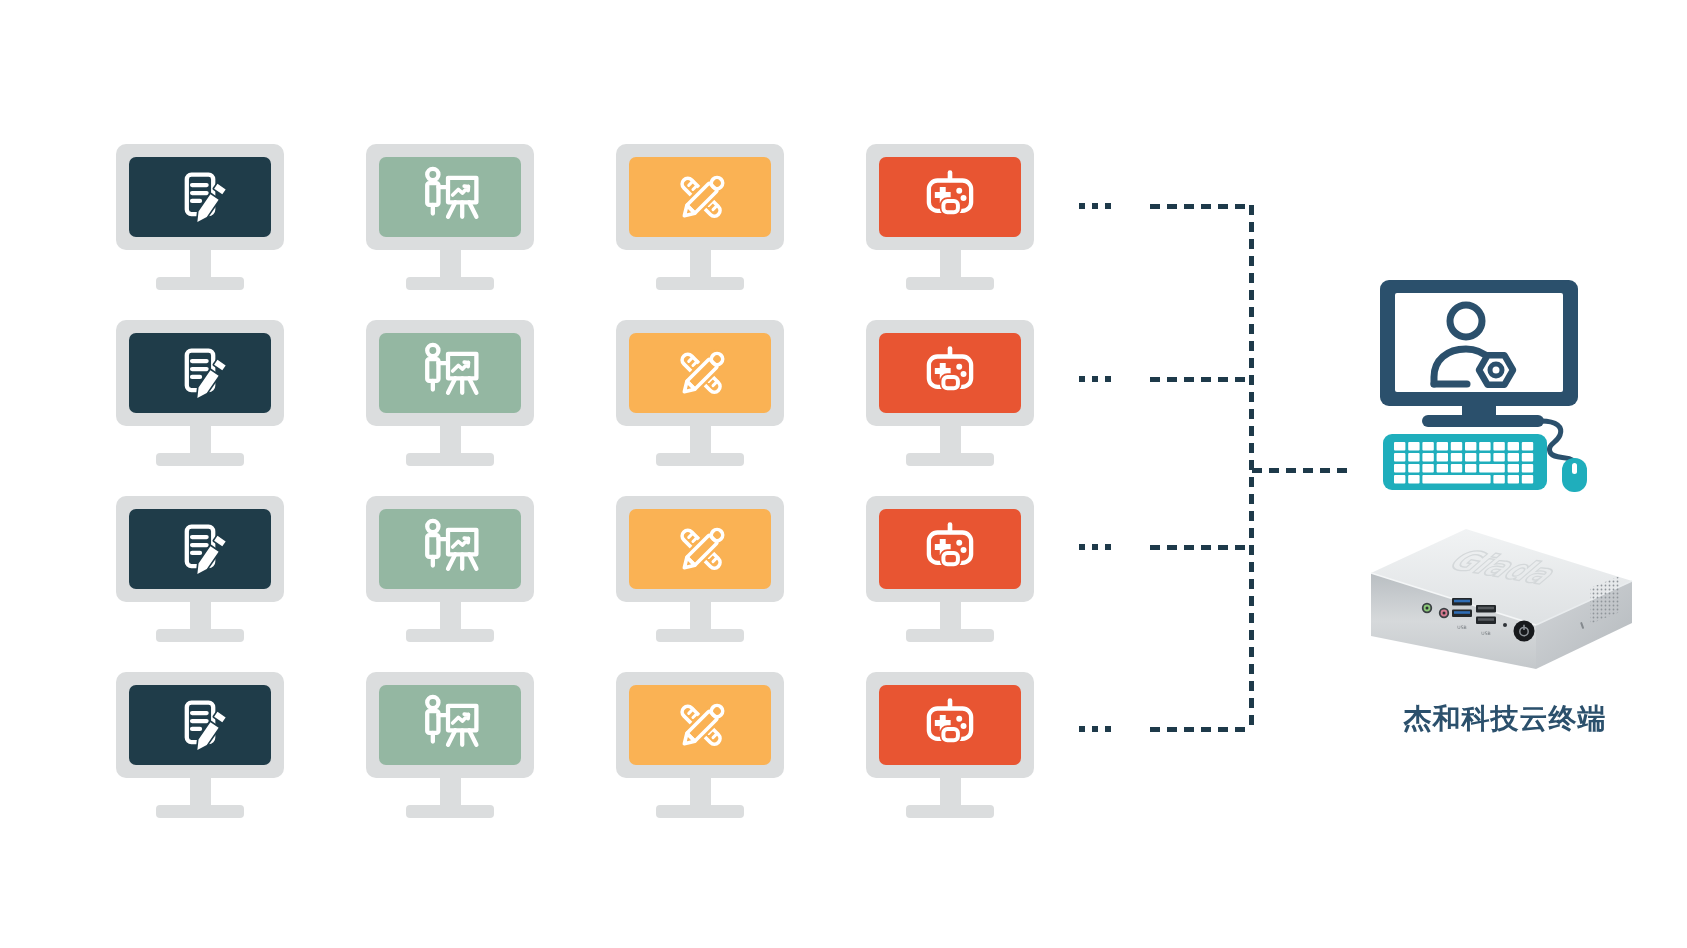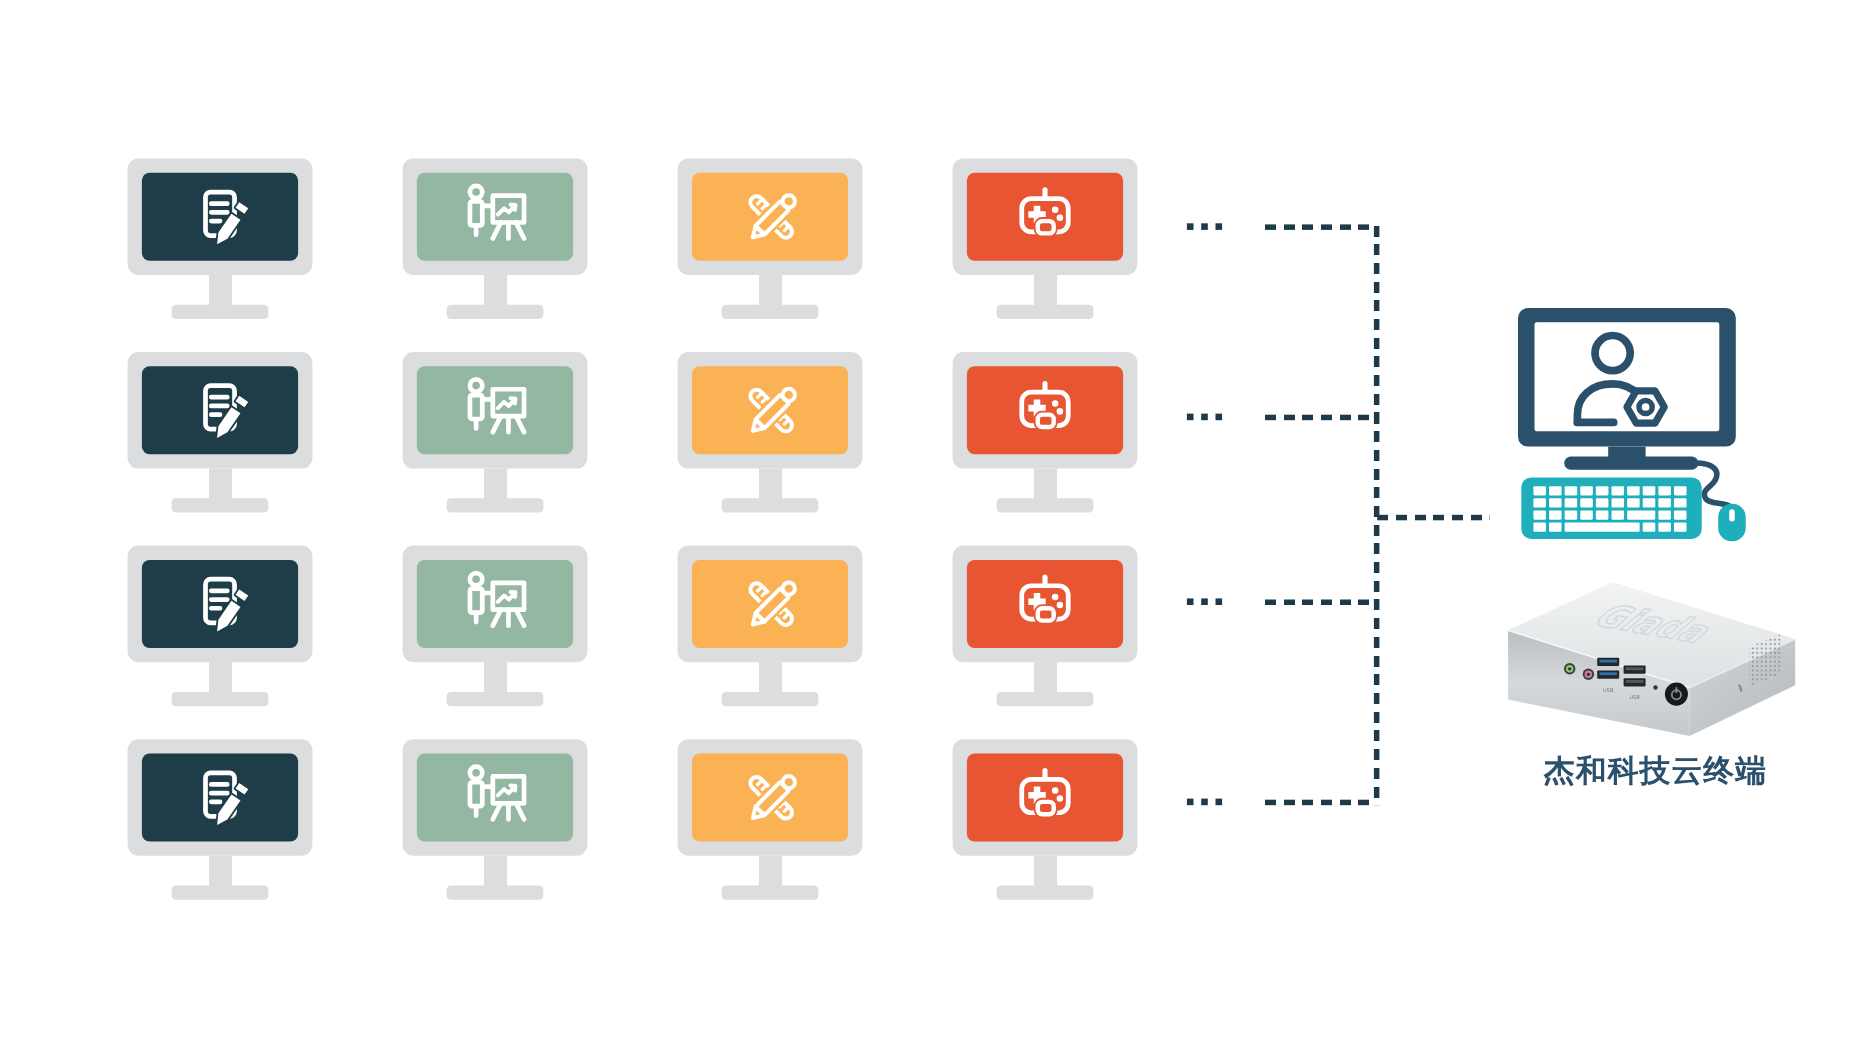--- a/index.html
+++ b/index.html
@@ -19,21 +19,21 @@
   .dots{position:absolute;display:flex;gap:7px;}
   .dots i{display:block;width:6px;height:6px;background:var(--connector);}
   .h-dash{position:absolute;height:5px;
     background:repeating-linear-gradient(90deg,var(--connector) 0 10px,transparent 10px 17px);}
   .v-dash{position:absolute;width:5px;
     background:repeating-linear-gradient(180deg,var(--connector) 0 10px,transparent 10px 17px);}
 
   
   #host-illustration{position:absolute;left:1370px;top:274px;width:230px;height:222px;}
   #terminal-photo{position:absolute;left:1368px;top:524px;width:272px;height:150px;}
-  #terminal-label{position:absolute;left:1372px;top:682px;width:266px;text-align:center;
+  #terminal-label{position:absolute;left:1372px;top:700px;width:266px;text-align:center;
     font-size:28px;font-weight:bold;color:var(--navy);letter-spacing:1px;}
 </style>
 </head>
 <body>
 
 <div id="stage" style="--frame: #DBDDDE; --connector: #1E3A4A; --navy: #2B506C; --teal: #1FAEBC;">
 
   <div id="grid">
       <div class="monitor" style="left: 116px; top: 144px;">
     <div class="frame">

